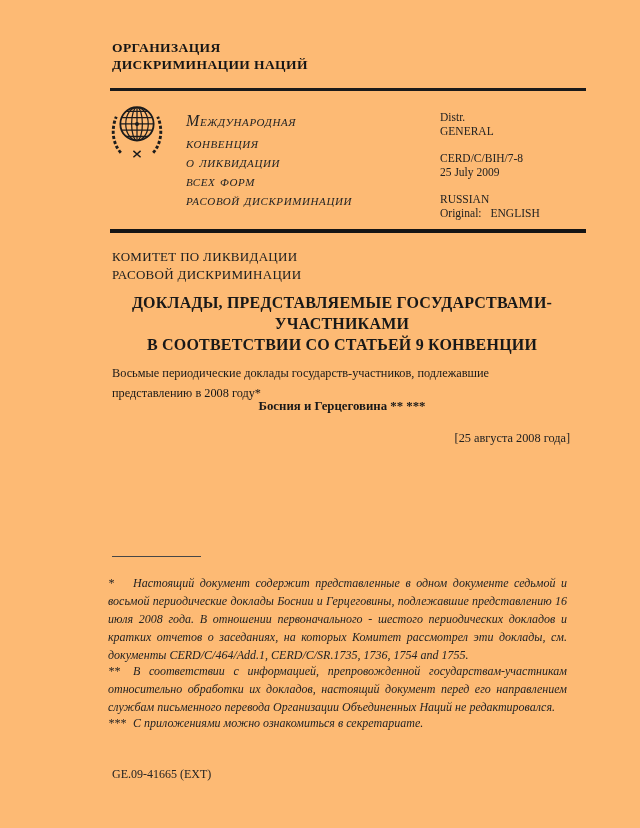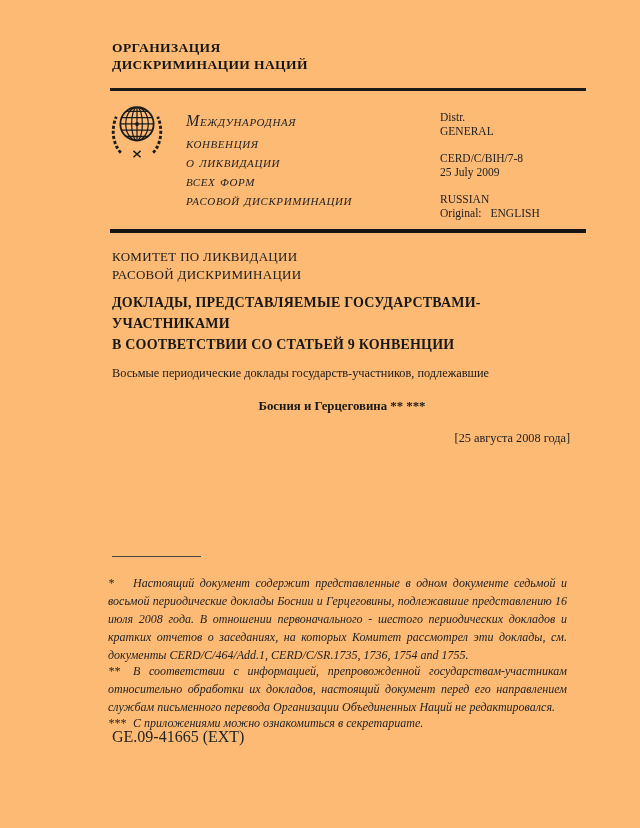--- a/index.html
+++ b/index.html
@@ -40,22 +40,22 @@
   }
   .distr-group { margin-bottom: 14px; }
   .orig-val { margin-left: 9px; }
   
   .committee {
     position: absolute; left: 112px; top: 248px;
     font-size: 13px; line-height: 17.5px; letter-spacing: 0.3px; color: #202020;
   }
   .doc-title {
     position: absolute; left: 112px; top: 292px; width: 460px;
-    font-weight: bold;
-    font-size: 14px; line-height: 21px; letter-spacing: 0.2px; color: #181818;
+    text-align: center; font-weight: bold;
+    font-size: 16px; line-height: 21px; letter-spacing: 0.2px; color: #181818;
   }
   .subtitle {
     position: absolute; left: 112px; top: 363px; width: 460px;
     text-align: left; font-weight: normal;
     font-size: 12.3px; line-height: 20px; color: #181818;
   }
   .country {
     position: absolute; left: 112px; top: 399px; width: 460px;
     text-align: center; font-weight: bold; font-size: 12.8px; color: #181818;
   }
@@ -66,21 +66,21 @@
   
   .fn-rule { position: absolute; left: 112px; top: 556px; width: 89px; height: 1px; background: #474747; }
   .footnote {
     position: absolute; left: 108px; width: 459px;
     font-size: 12px; line-height: 18px; text-align: justify; color: #232323; font-style: italic;
   }
   .fn-1 { top: 562px; }
   .fn-2 { top: 650px; }
   .fn-3 { top: 702px; }
   .fn-marker { display: inline-block; min-width: 25px; text-align: left; }
-  .ge-ref { position: absolute; left: 112px; top: 728px; font-size: 16px; color: #232323; }
+  .ge-ref { position: absolute; left: 112px; top: 767px; font-size: 12px; color: #232323; }
 </style>
 </head>
 <body>
 
 <div class="page">
 
   <div class="org-block">
     <div>ОРГАНИЗАЦИЯ</div>
     <div>ДИСКРИМИНАЦИИ НАЦИЙ</div>
   </div>
@@ -143,20 +143,21 @@
     <div>РАСОВОЙ ДИСКРИМИНАЦИИ</div>
   </div>
 
   <div class="doc-title">
     <div>ДОКЛАДЫ, ПРЕДСТАВЛЯЕМЫЕ ГОСУДАРСТВАМИ-УЧАСТНИКАМИ</div>
     <div>В СООТВЕТСТВИИ СО СТАТЬЕЙ 9 КОНВЕНЦИИ</div>
   </div>
 
   <div class="subtitle">
     <div>Восьмые периодические доклады государств-участников, подлежавшие</div>
+    <div>представлению в 2008 году*</div>
   </div>
 
   <div class="country">Босния и Герцеговина ** ***</div>
 
   <div class="sub-date">[25 августа 2008 года]</div>
 
   <div class="fn-rule"></div>
 
   <p class="footnote fn-1"><span class="fn-marker">*</span><span>Настоящий документ содержит представленные в одном документе седьмой и восьмой периодические доклады Боснии и Герцеговины, подлежавшие представлению 16 июля 2008 года.  В отношении первоначального - шестого периодических докладов и кратких отчетов о заседаниях, на которых Комитет рассмотрел эти доклады, см. документы CERD/C/464/Add.1, CERD/C/SR.1735, 1736, 1754 and 1755.</span></p>
 

